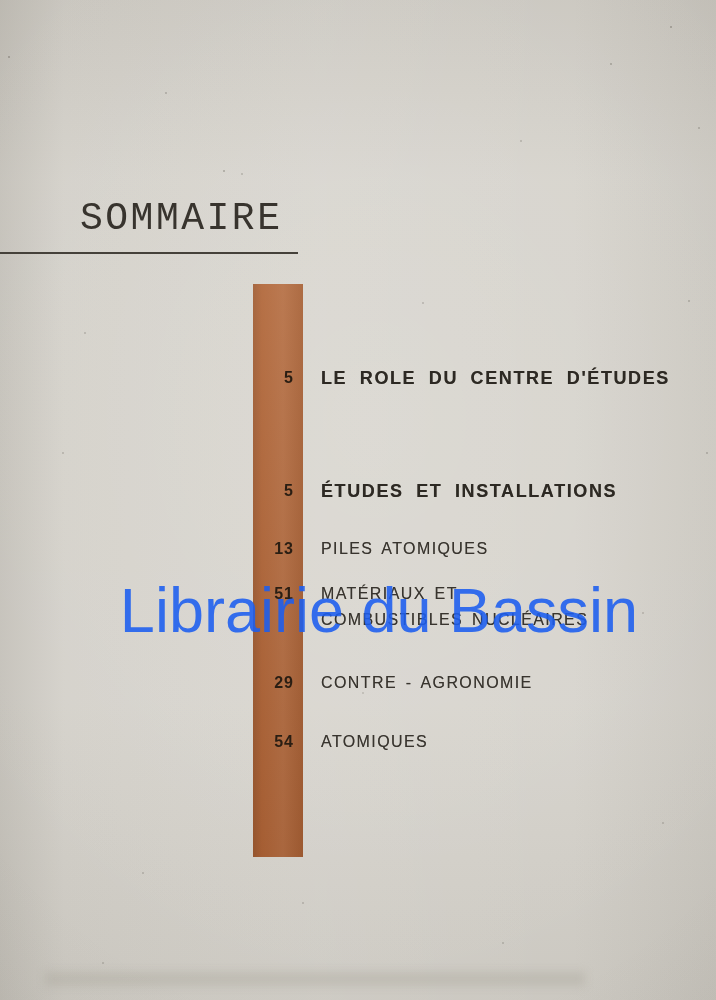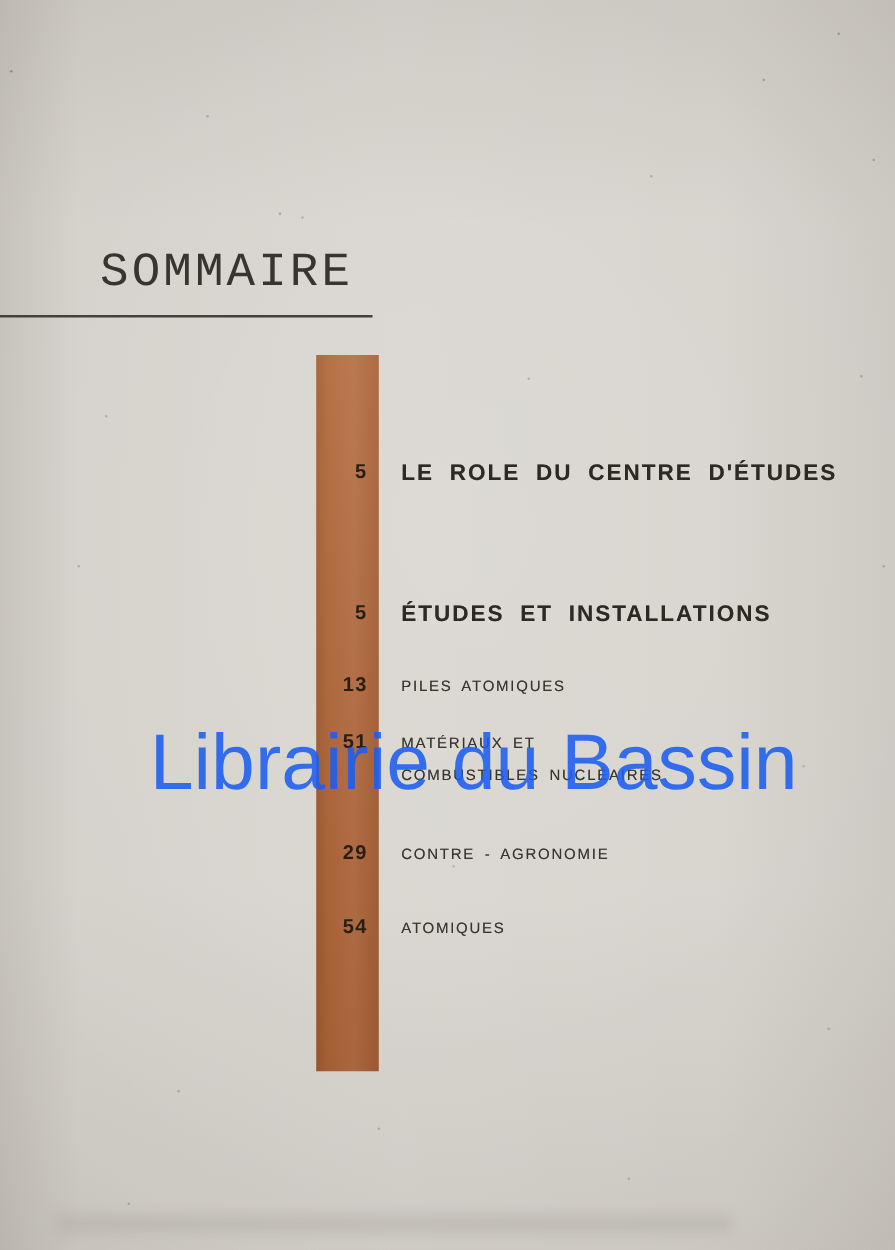--- a/index.html
+++ b/index.html
@@ -76,21 +76,21 @@
     letter-spacing:1px;
   }
   .toc-text{position:absolute;left:321px;top:0;width:360px;}
   .bold .toc-line{
     font-size:18px;font-weight:700;line-height:22px;
     letter-spacing:1.6px;word-spacing:6px;
     color:var(--ink_bold);
   }
   .bold .toc-num{line-height:22px;}
   .regular .toc-line{
-    font-size:12px;font-weight:400;line-height:26px;
+    font-size:16px;font-weight:400;line-height:26px;
     letter-spacing:1.4px;word-spacing:3px;
     color:var(--ink);
   }
   .regular .toc-num{line-height:26px;}
   .toc-line{text-shadow:0 0 0.5px rgba(56,52,46,0.55);}
   .watermark{
     position:absolute;left:379px;top:579px;
     transform:translateX(-50%);
     white-space:nowrap;
     font-size:63px;line-height:1;font-weight:400;

